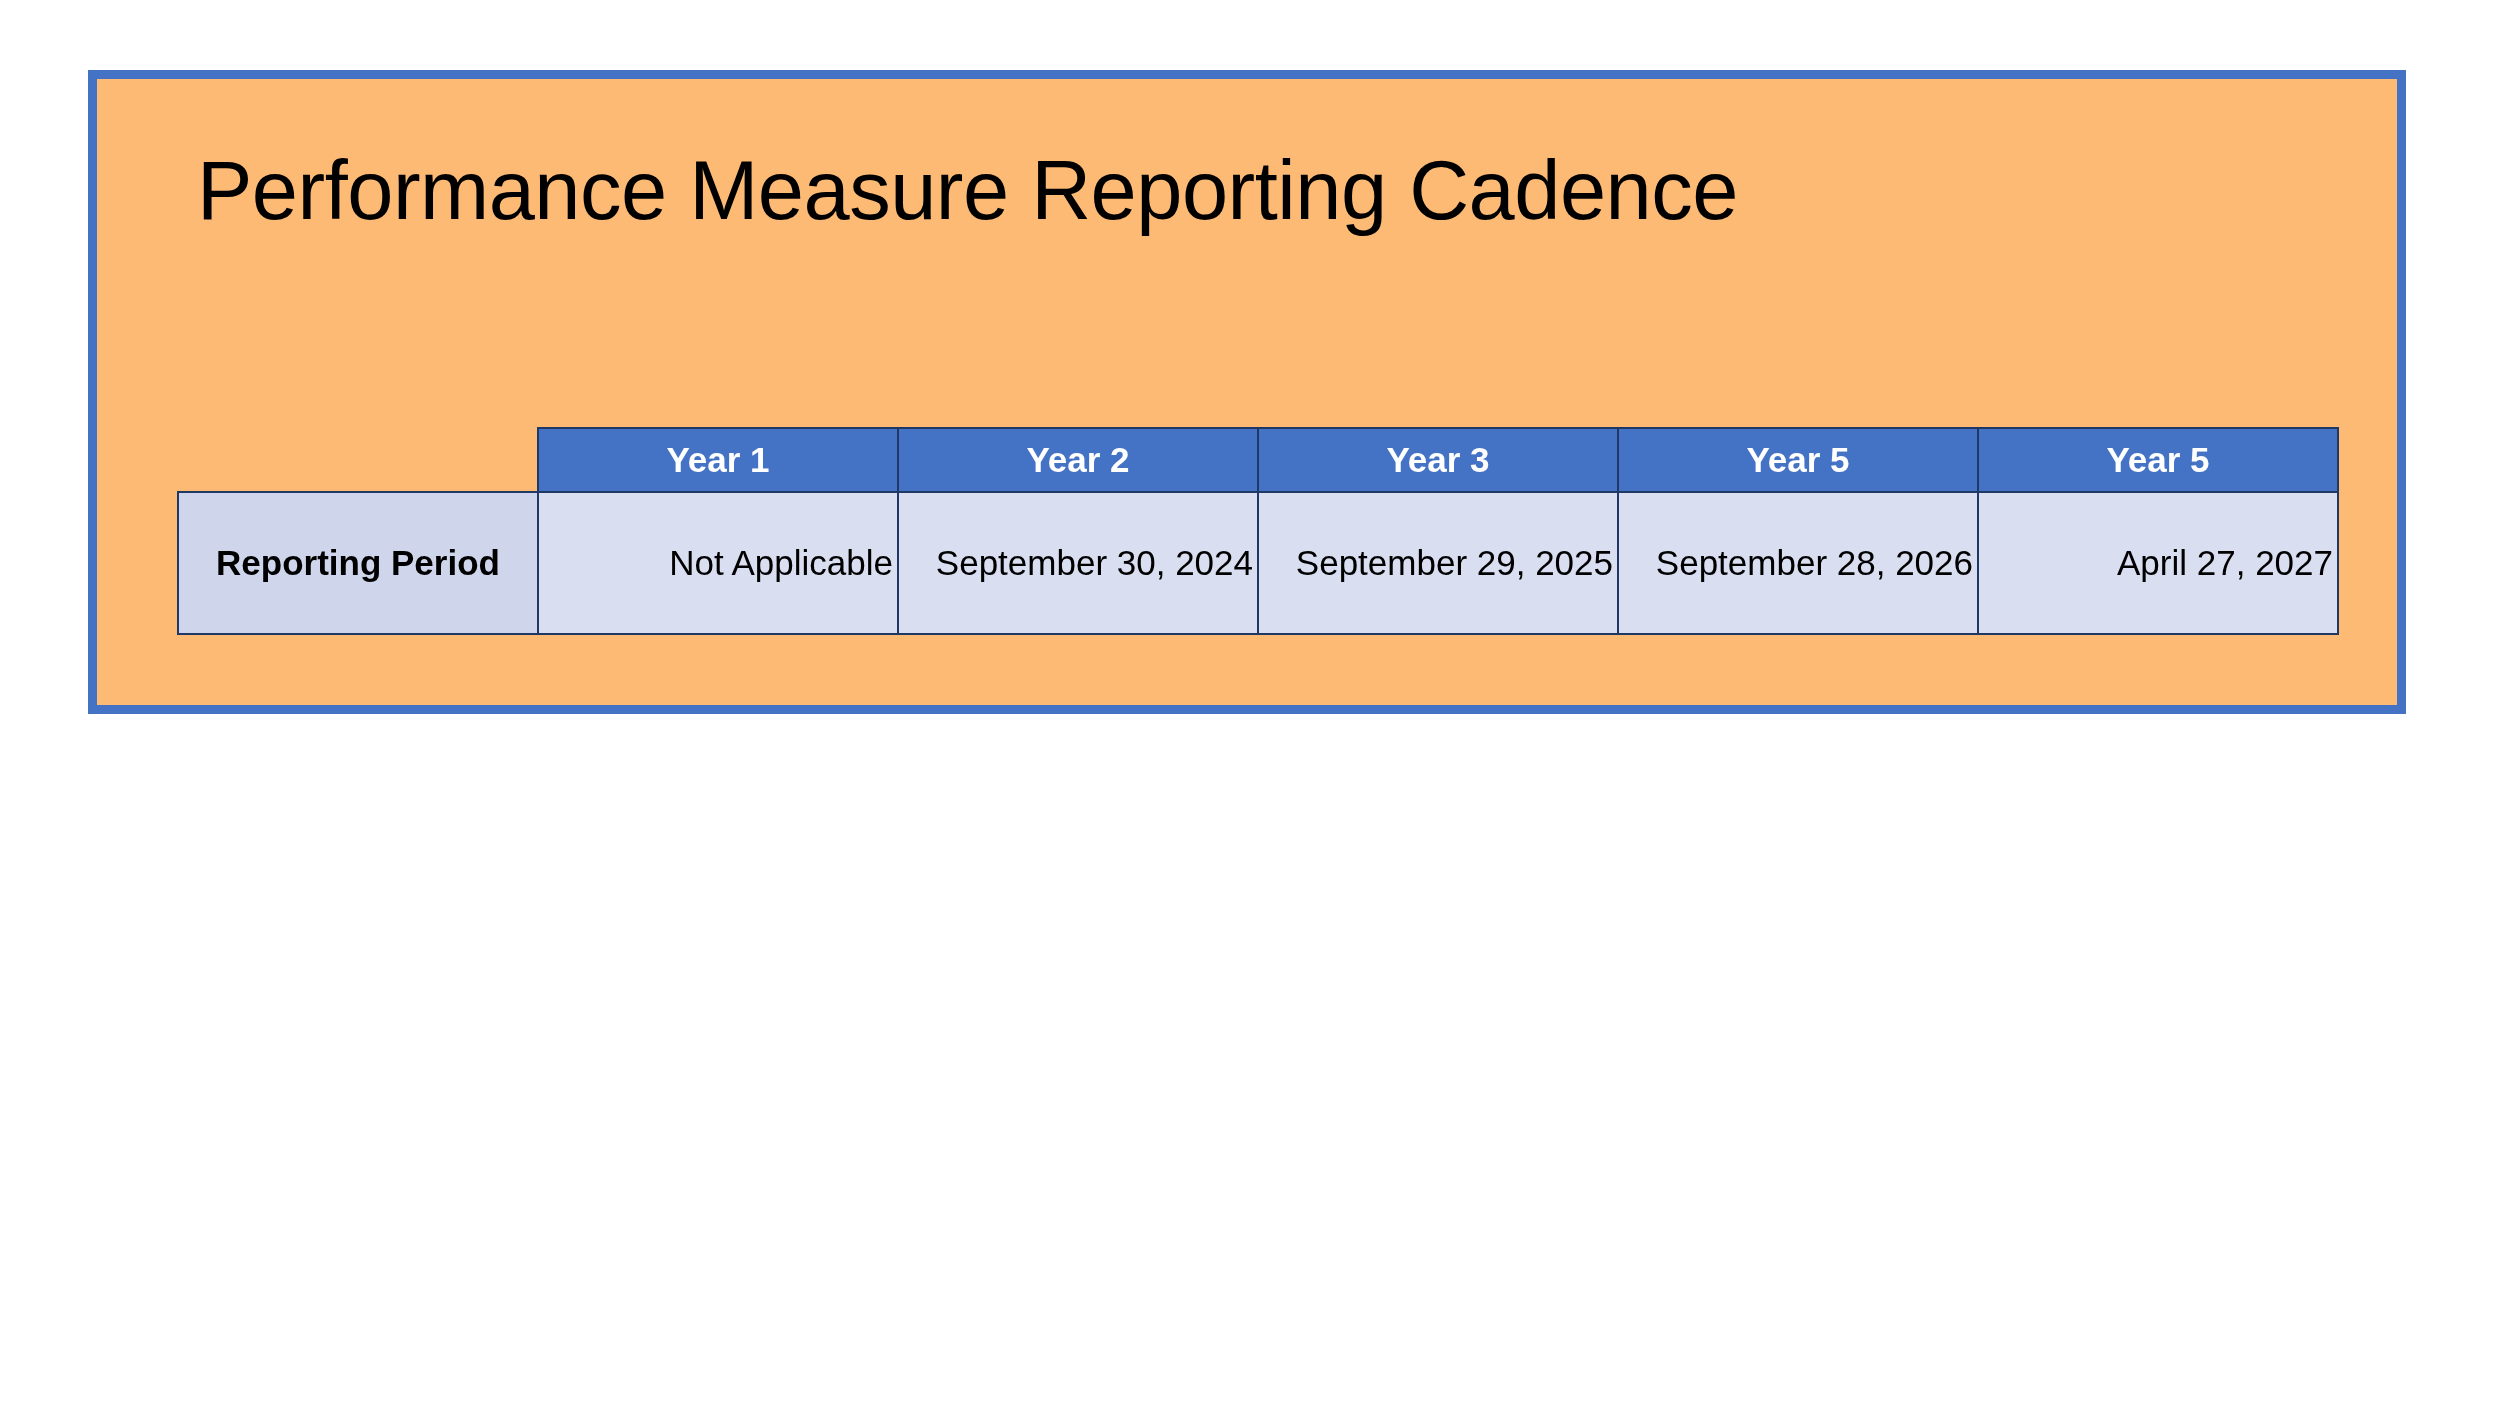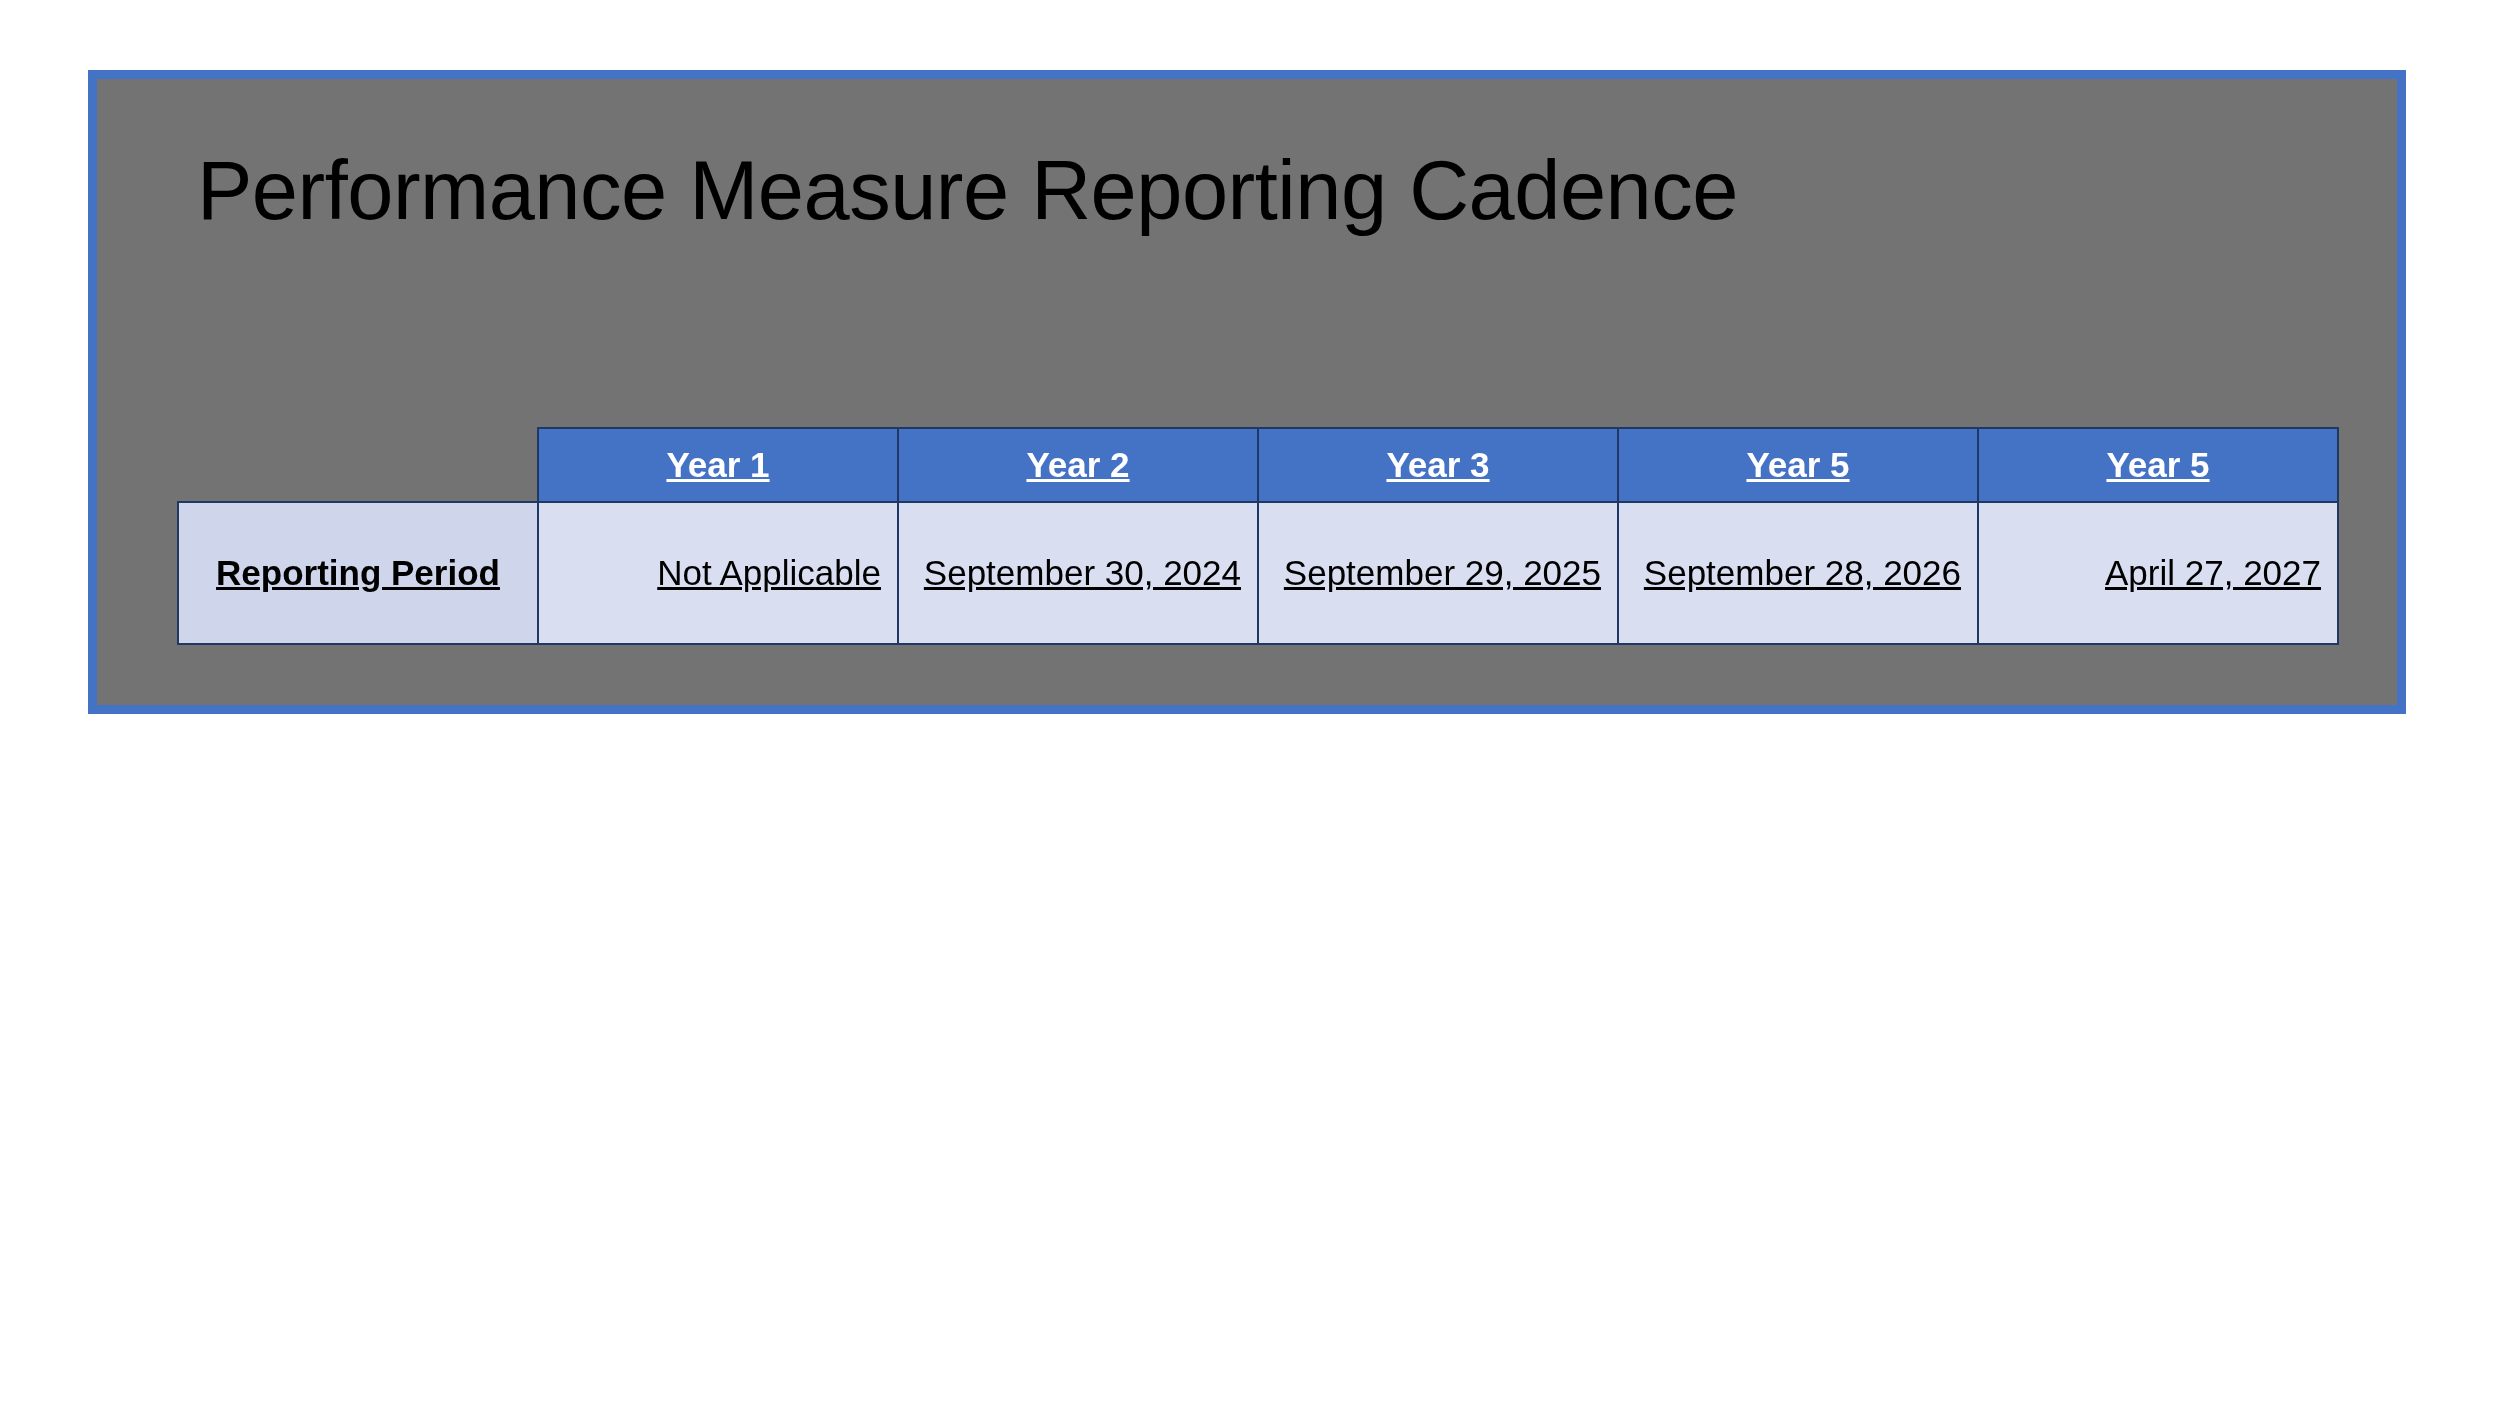--- a/index.html
+++ b/index.html
@@ -15,21 +15,21 @@
     position: relative;
     overflow: hidden;
   }
   .slide-frame {
     position: absolute;
     left: 88px;
     top: 70px;
     width: 2318px;
     height: 644px;
     border: 9px solid #4472C4;
-    background: #737373;
+    background: #fdba74;
     box-sizing: border-box;
   }
   .slide-title {
     position: absolute;
     left: 100px;
     top: 68px;
     font-size: 83px;
     font-weight: 400;
     line-height: 1.05;
     letter-spacing: -0.5px;
@@ -47,24 +47,23 @@
   }
   .cadence-table {
     position: absolute;
     left: 80px;
     top: 348px;
     border-collapse: collapse;
     table-layout: fixed;
   }
   .cadence-table td, .cadence-table th {
     border: 2px solid #1f3864;
-    padding: 16px;
+    padding: 4px;
     vertical-align: middle;
     box-sizing: border-box;
-    text-decoration: underline;
   }
   .corner-cell {
     width: 360px;
     border: none !important;
     background: transparent;
   }
   .head-cell {
     width: 360px;
     height: 64px;
     background: #4472C4;

